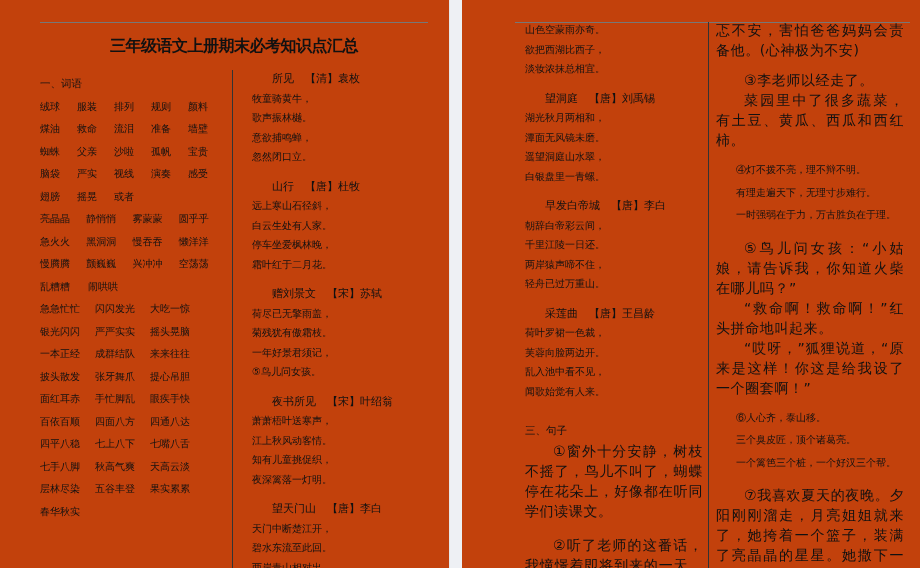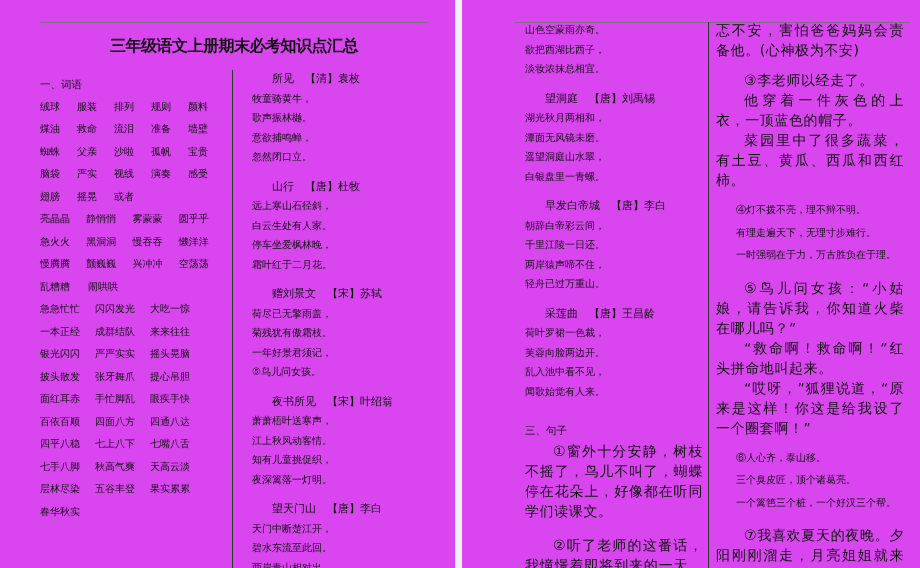--- a/index.html
+++ b/index.html
@@ -3,28 +3,28 @@
 <meta charset="utf-8">
 <style>
   html, body { margin:0; padding:0; }
   body {
     width:920px; height:568px; overflow:hidden; position:relative;
     background:#ffffff;
     font-family:"DejaVu Sans","Liberation Sans",sans-serif;
     color:#111;
   }
   .gap { position:absolute; left:449px; top:0; width:12px; height:568px; background:#eef0f4; border-left:1px solid #e4e6ea; border-right:1px solid #e4e6ea; }
-  .page { position:absolute; top:0; height:568px; background:#d946ef; overflow:hidden; }
-  #page1 { left:0; width:449px;padding-left:6px; }
+  .page { position:absolute; top:0; height:568px; background:#c2410c; overflow:hidden; }
+  #page1 { left:0; width:449px; }
   #page2 { left:462px; width:458px; }
   .hrule { position:absolute; height:1px; background:#777; top:22px; }
   .vrule { position:absolute; width:1px; background:#333; }
   .title { position:absolute; left:40px; width:388px; top:36px; text-align:center; font-size:16px; font-weight:bold; letter-spacing:-0.5px; }
   .col { position:absolute; font-size:10px; line-height:22.5px; }
-  .sec { font-size:10.5px; }
+  .sec { font-size:10.5px;font-family:Liberation Serif, serif; }
   .wrow { display:flex; white-space:nowrap; }
   .wrow span { display:inline-block; }
   .w2 { width:37px; } .w3 { width:48px; } .w4 { width:55px; }
   .poem-title { padding-left:20px; font-size:11px; white-space:nowrap; }
   .poem-line { white-space:nowrap; font-size:10px; }
   .blank { height:10px; }
   .para { font-size:14px; line-height:20px; text-indent:2em; letter-spacing:0.6px; text-align:justify; }
   .para.noind { text-indent:0; }
   .indented { padding-left:2em; white-space:nowrap;font-family:Liberation Mono, monospace; }
 </style>
@@ -99,28 +99,28 @@
           <span class="w3">闹哄哄</span>
         </div>
       </div>
     <div id="words4">
         <div class="wrow">
           <span class="w4">急急忙忙</span>
           <span class="w4">闪闪发光</span>
           <span class="w4">大吃一惊</span>
         </div>
         <div class="wrow">
+          <span class="w4">银光闪闪</span>
+          <span class="w4">严严实实</span>
+          <span class="w4">摇头晃脑</span>
+        </div>
+        <div class="wrow">
           <span class="w4">一本正经</span>
           <span class="w4">成群结队</span>
           <span class="w4">来来往往</span>
-        </div>
-        <div class="wrow">
-          <span class="w4">银光闪闪</span>
-          <span class="w4">严严实实</span>
-          <span class="w4">摇头晃脑</span>
         </div>
         <div class="wrow">
           <span class="w4">披头散发</span>
           <span class="w4">张牙舞爪</span>
           <span class="w4">提心吊胆</span>
         </div>
         <div class="wrow">
           <span class="w4">面红耳赤</span>
           <span class="w4">手忙脚乱</span>
           <span class="w4">眼疾手快</span>
@@ -213,21 +213,20 @@
       <div style="height: 20px;"></div>
       <div class="sec">三、句子</div>
       <div class="para">①窗外十分安静，树枝不摇了，鸟儿不叫了，蝴蝶停在花朵上，好像都在听同学们读课文。</div>
       <div style="height: 14px;"></div>
       <div class="para">②听了老师的这番话，我憧憬着即将到来的一天，期待着在活动中有出色的表现。(对美好事物的向往)</div>
     </div>
   <div class="col" id="p2right" style="left:254px;top:20px;width:188px;">
       <div class="para noind">忑不安，害怕爸爸妈妈会责备他。(心神极为不安)</div>
       <div style="height: 10px;"></div>
       <div class="para">③李老师以经走了。</div>
-      <div class="para">他穿着一件灰色的上衣，一顶蓝色的帽子。</div>
       <div class="para">菜园里中了很多蔬菜，有土豆、黄瓜、西瓜和西红柿。</div>
       <div style="height: 10px;"></div>
       <div class="indented">④灯不拨不亮，理不辩不明。</div>
       <div class="indented">有理走遍天下，无理寸步难行。</div>
       <div class="indented">一时强弱在于力，万古胜负在于理。</div>
       <div style="height: 10px;"></div>
       <div class="para">⑤鸟儿问女孩：“小姑娘，请告诉我，你知道火柴在哪儿吗？”</div>
       <div class="para">“救命啊！救命啊！”红头拼命地叫起来。</div>
       <div class="para">“哎呀，”狐狸说道，“原来是这样！你这是给我设了一个圈套啊！”</div>
       <div style="height: 10px;"></div>

